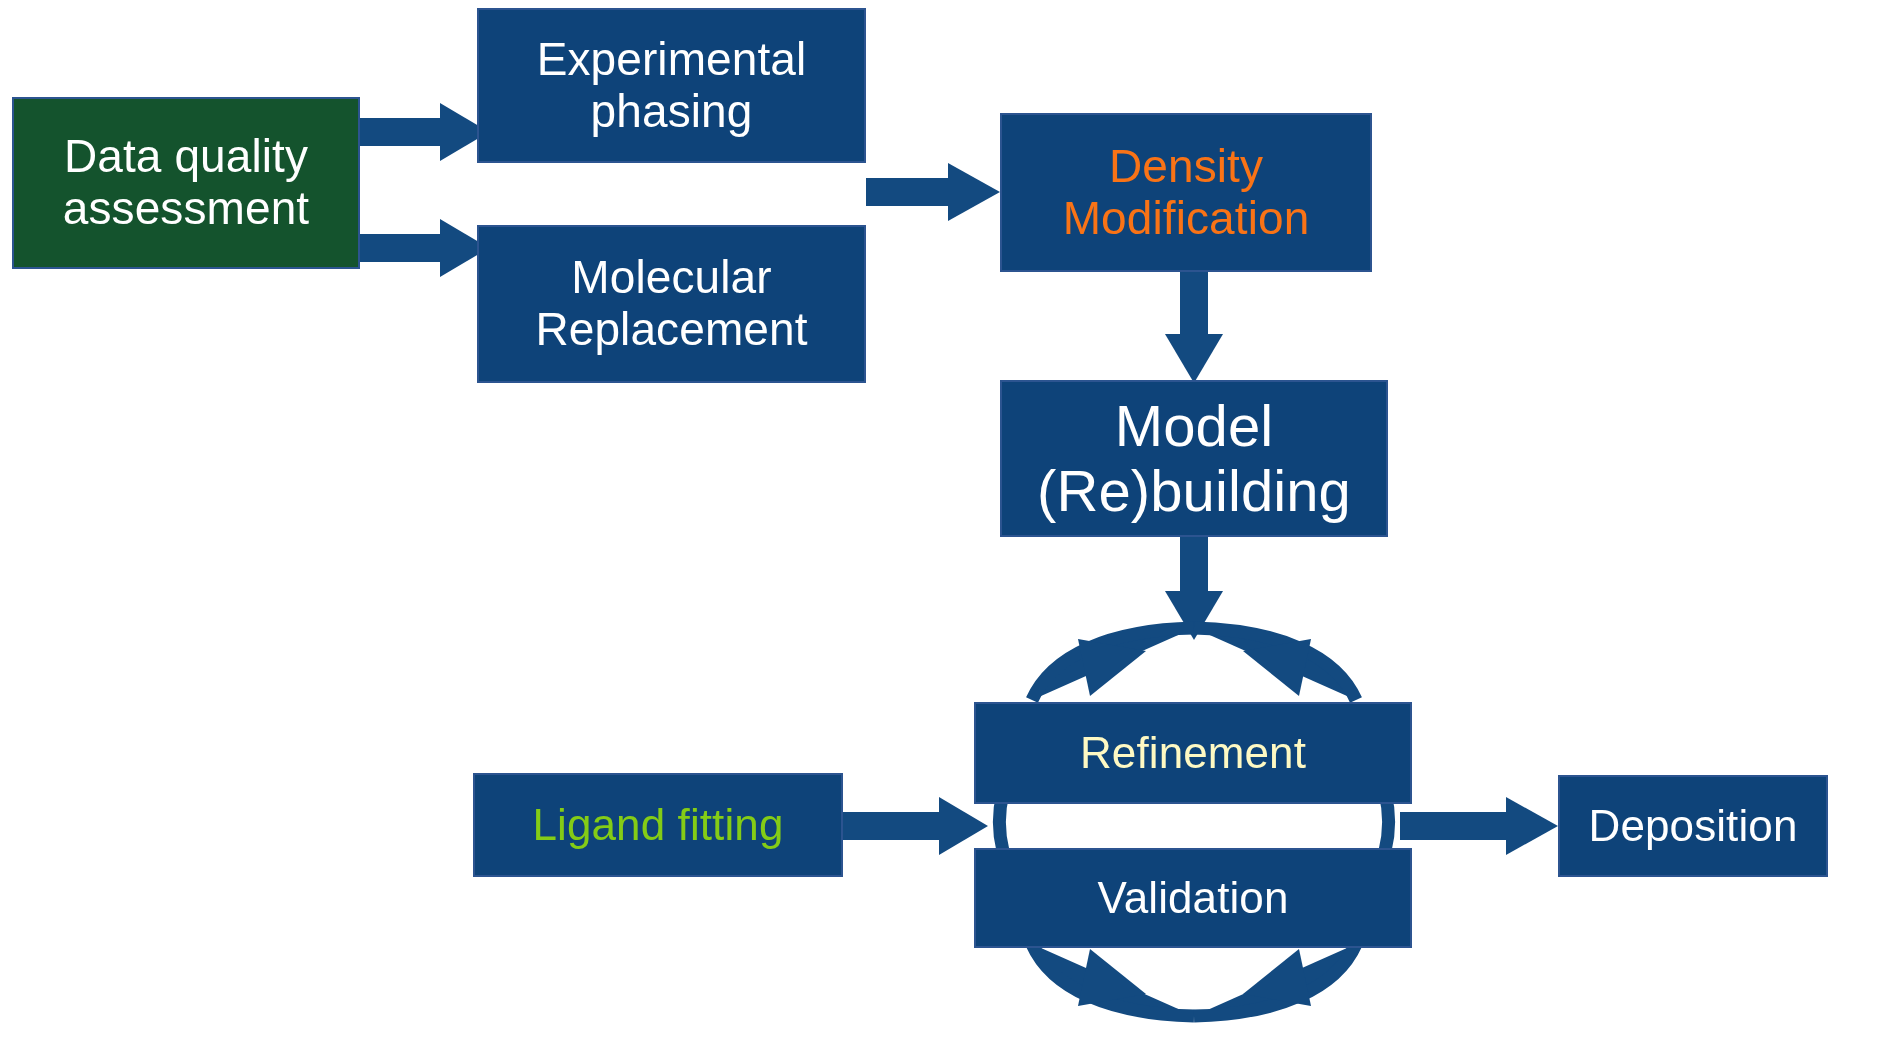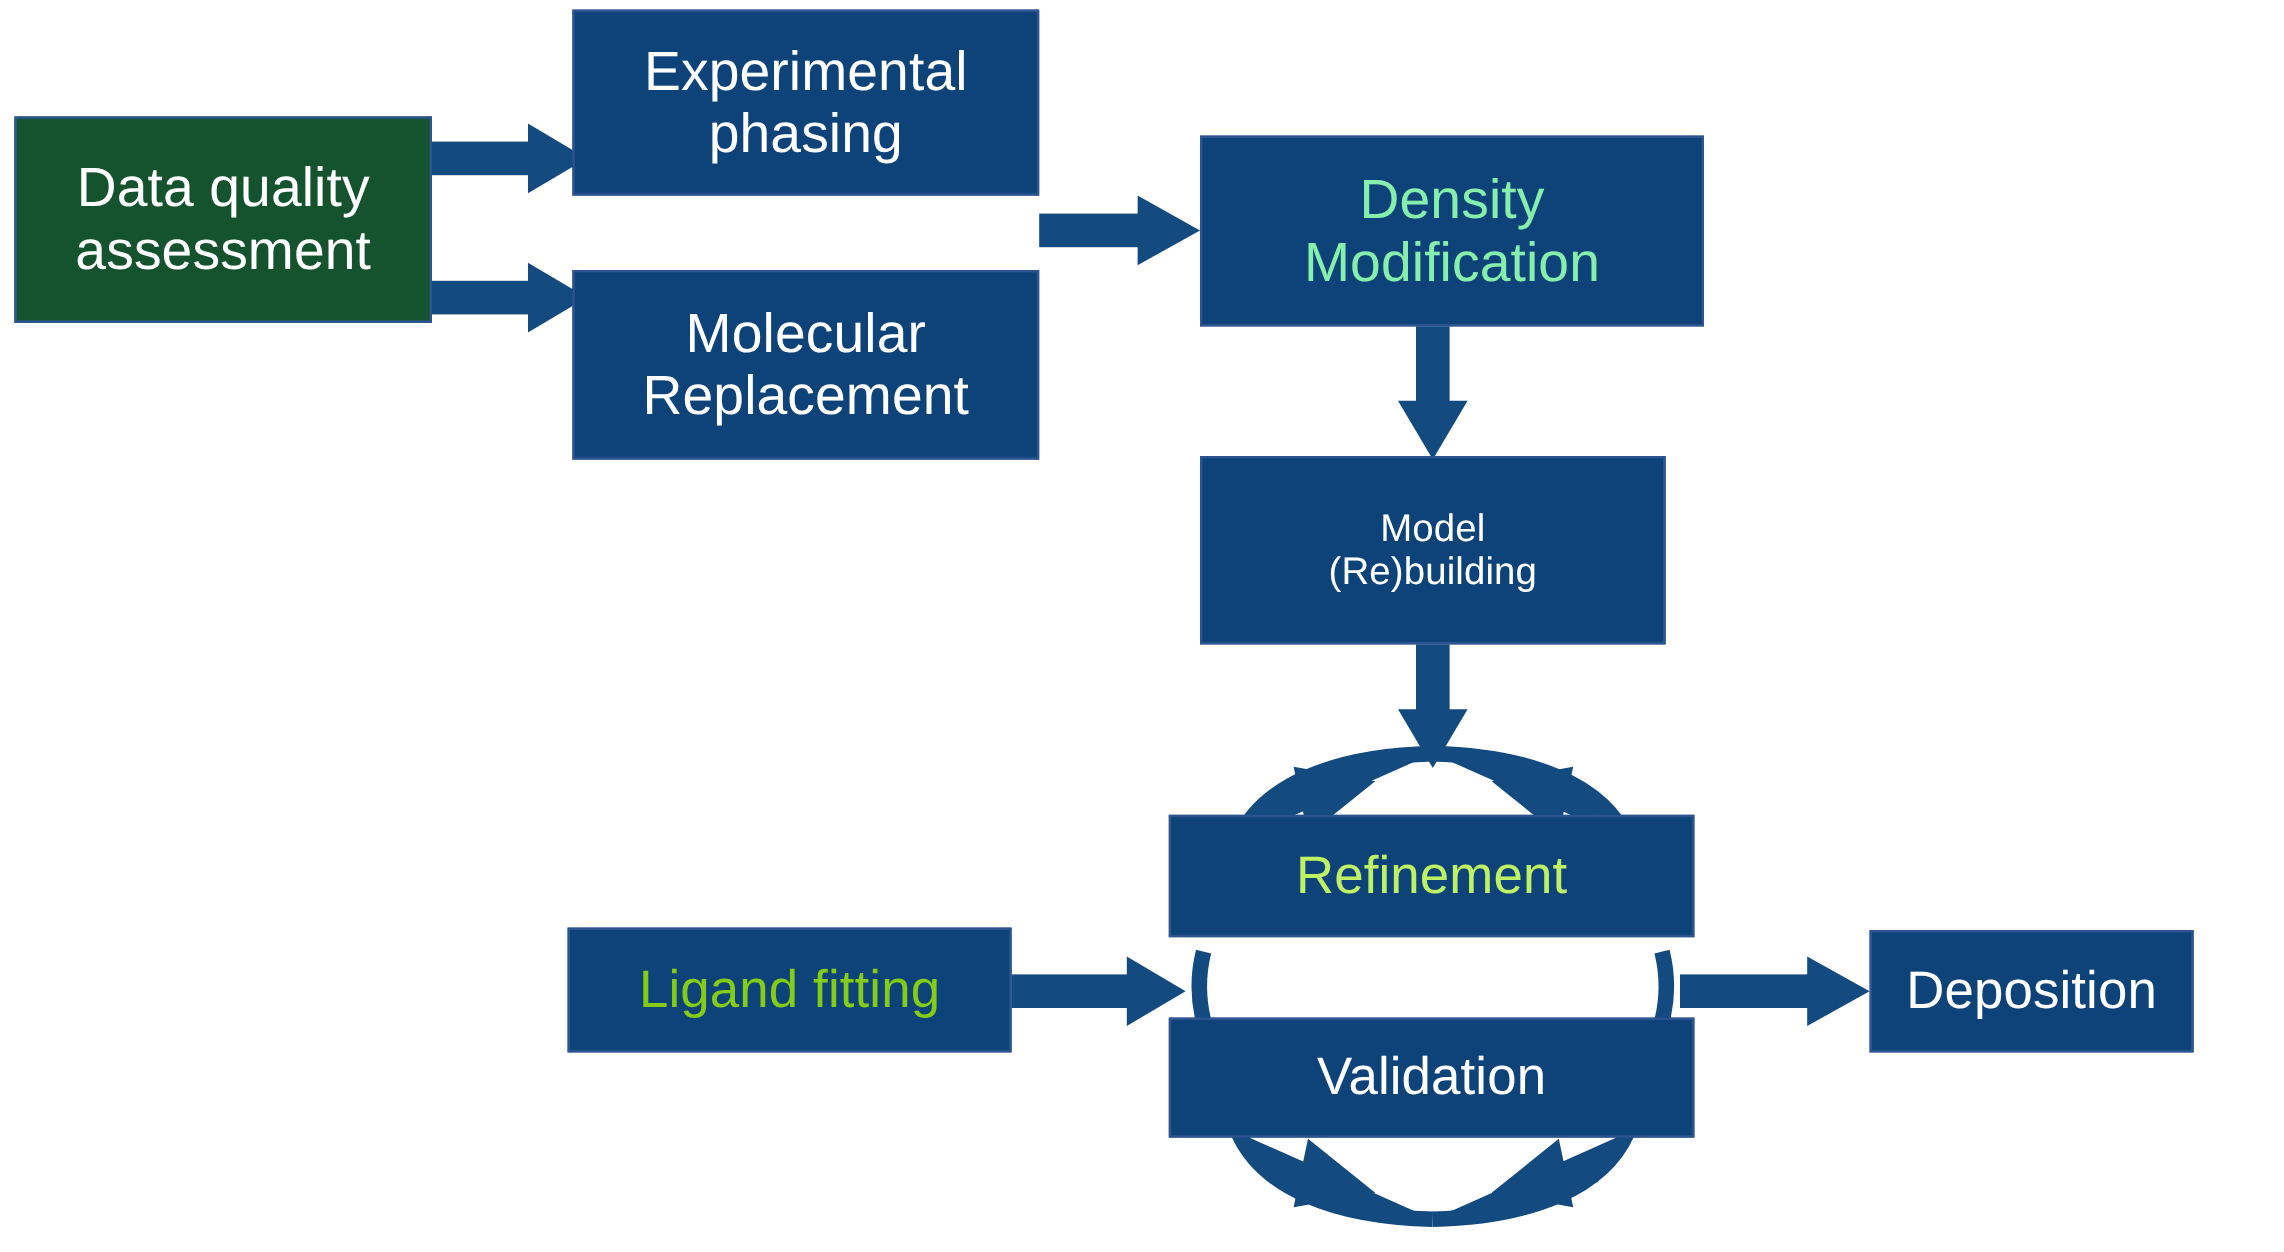--- a/index.html
+++ b/index.html
@@ -123,22 +123,22 @@
       <polygon points="1311,1006 1243,994 1299,949"></polygon>
     </g>
   </svg>
 
   <div class="node" style="left: 12px; top: 97px; width: 348px; height: 172px; font-size: 46px; background: #14532d; border-color: rgb(44, 84, 144); color: rgb(255, 255, 255);">Data quality
 assessment</div>
   <div class="node" style="left: 477px; top: 8px; width: 389px; height: 155px; font-size: 46px; background: rgb(14, 67, 121); border-color: rgb(44, 84, 144); color: rgb(255, 255, 255);">Experimental
 phasing</div>
   <div class="node" style="left: 477px; top: 225px; width: 389px; height: 158px; font-size: 46px; background: rgb(14, 67, 121); border-color: rgb(44, 84, 144); color: rgb(255, 255, 255);">Molecular
 Replacement</div>
-  <div class="node" style="left: 1000px; top: 113px; width: 420px; height: 159px; font-size: 46px; background: rgb(14, 67, 121); border-color: rgb(44, 84, 144); color: #86efac;">Density
+  <div class="node" style="left: 1000px; top: 113px; width: 372px; height: 159px; font-size: 46px; background: rgb(14, 67, 121); border-color: rgb(44, 84, 144); color: #f97316;">Density
 Modification</div>
-  <div class="node" style="left: 1000px; top: 380px; width: 388px; height: 157px; font-size: 32px; background: rgb(14, 67, 121); border-color: rgb(44, 84, 144); color: rgb(255, 255, 255);">Model
+  <div class="node" style="left: 1000px; top: 380px; width: 388px; height: 157px; font-size: 58px; background: rgb(14, 67, 121); border-color: rgb(44, 84, 144); color: rgb(255, 255, 255);">Model
 (Re)building</div>
-  <div class="node" style="left: 974px; top: 679px; width: 438px; height: 102px; font-size: 44px; background: rgb(14, 67, 121); border-color: rgb(44, 84, 144); color: #bef264;">Refinement</div>
+  <div class="node" style="left: 974px; top: 702px; width: 438px; height: 102px; font-size: 44px; background: rgb(14, 67, 121); border-color: rgb(44, 84, 144); color: #fef9c3;">Refinement</div>
   <div class="node" style="left: 974px; top: 848px; width: 438px; height: 100px; font-size: 44px; background: rgb(14, 67, 121); border-color: rgb(44, 84, 144); color: rgb(255, 255, 255);">Validation</div>
   <div class="node" style="left: 473px; top: 773px; width: 370px; height: 104px; font-size: 44px; background: rgb(14, 67, 121); border-color: rgb(44, 84, 144); color: #84cc16;">Ligand fitting</div>
   <div class="node" style="left: 1558px; top: 775px; width: 270px; height: 102px; font-size: 44px; background: rgb(14, 67, 121); border-color: rgb(44, 84, 144); color: rgb(255, 255, 255);">Deposition</div>
 
 </div>
 
 </body></html>

